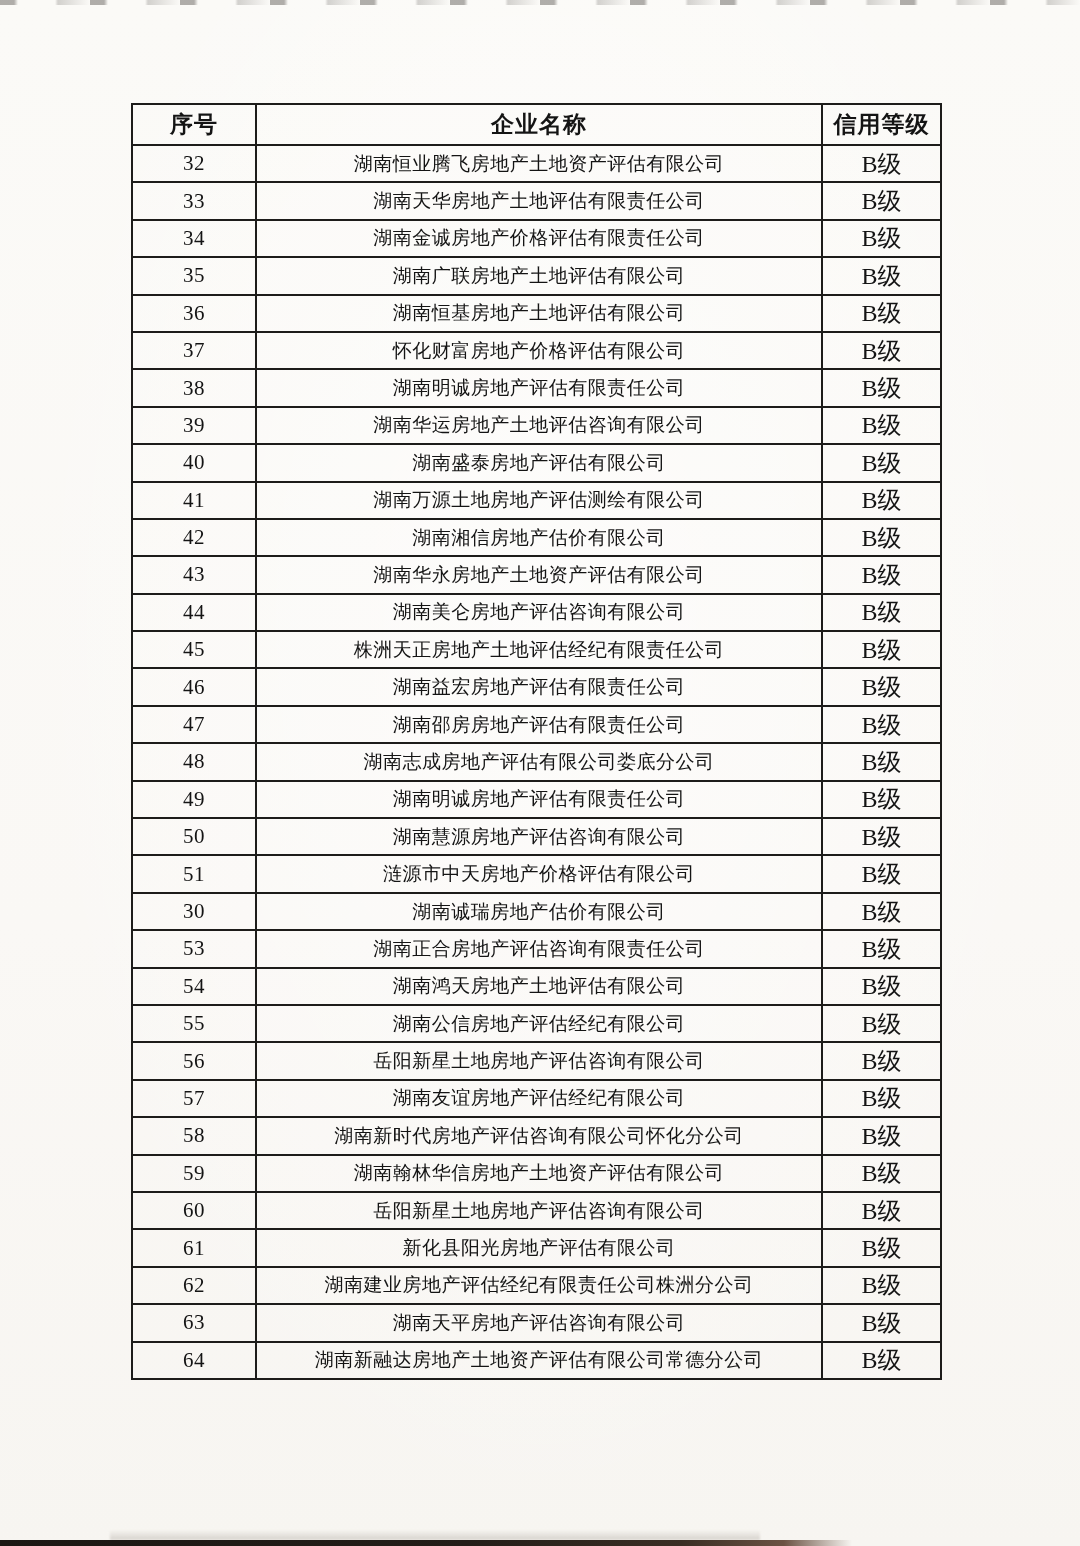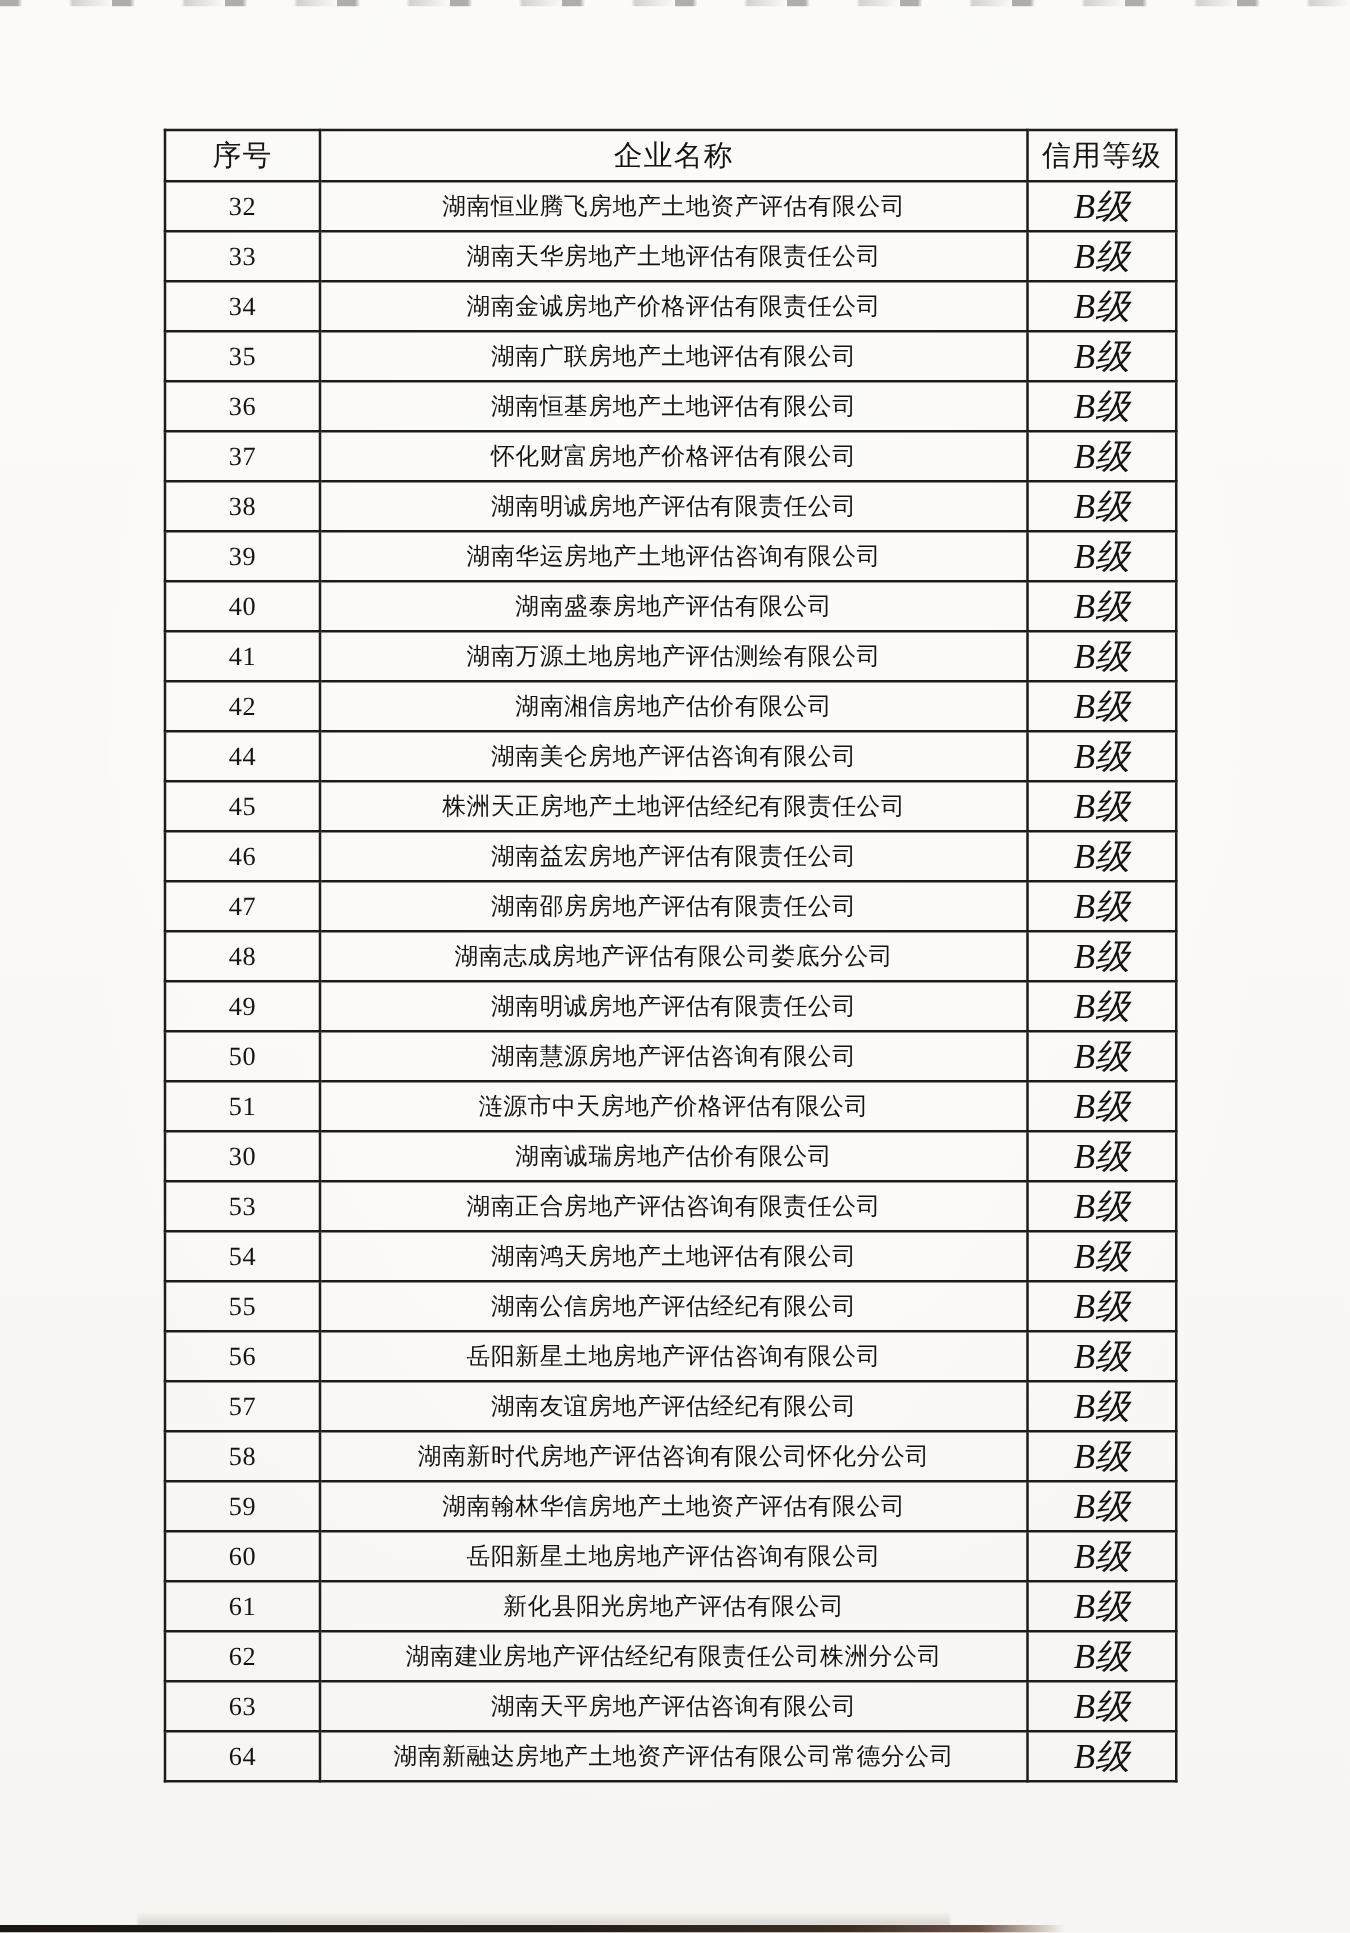--- a/index.html
+++ b/index.html
@@ -65,35 +65,34 @@
     overflow: hidden;
     white-space: nowrap;
   }
   .rating-table thead tr { height: 41px; }
   .rating-table tbody tr { height: 37.4px; }
   .col-no     { width: 122px; }
   .col-name   { width: 564px; }
   .col-rating { width: 117px; }
   .rating-table th {
     font-size: 23px;
-    font-weight: normal;
+    font-weight: bold;
     letter-spacing: 1px;
   }
   td.col-no {
     font-size: 21px;
     letter-spacing: 0.5px;
     margin-left: 32px;
   }
   td.col-name {
     font-size: 19px;
     letter-spacing: 0.5px;
   }
   td.col-rating {
-    font-size: 28px;
-    font-style: italic;
+    font-size: 24px;
   }
 </style>
 </head>
 <body>
 
 <div class="page">
   <div class="scan-top-edge"></div>
 
   <table class="rating-table">
     <thead>
@@ -153,20 +152,25 @@
           <td class="col-no">41</td>
           <td class="col-name">湖南万源土地房地产评估测绘有限公司</td>
           <td class="col-rating">B级</td>
         </tr>
         <tr>
           <td class="col-no">42</td>
           <td class="col-name">湖南湘信房地产估价有限公司</td>
           <td class="col-rating">B级</td>
         </tr>
         <tr>
+          <td class="col-no">43</td>
+          <td class="col-name">湖南华永房地产土地资产评估有限公司</td>
+          <td class="col-rating">B级</td>
+        </tr>
+        <tr>
           <td class="col-no">44</td>
           <td class="col-name">湖南美仑房地产评估咨询有限公司</td>
           <td class="col-rating">B级</td>
         </tr>
         <tr>
           <td class="col-no">45</td>
           <td class="col-name">株洲天正房地产土地评估经纪有限责任公司</td>
           <td class="col-rating">B级</td>
         </tr>
         <tr>

